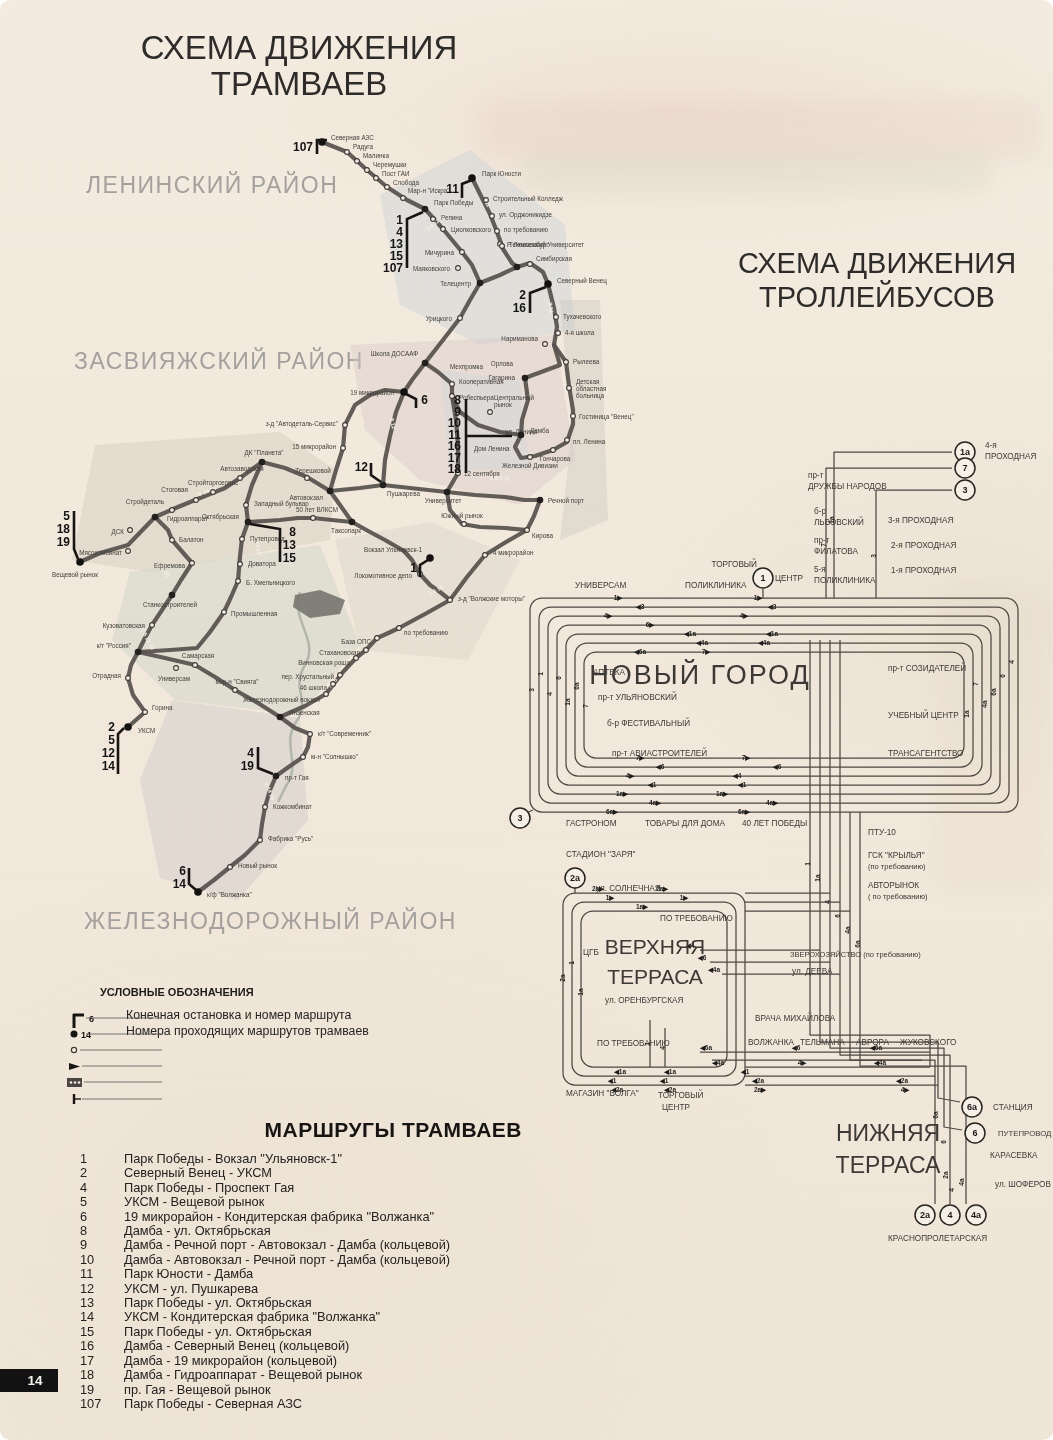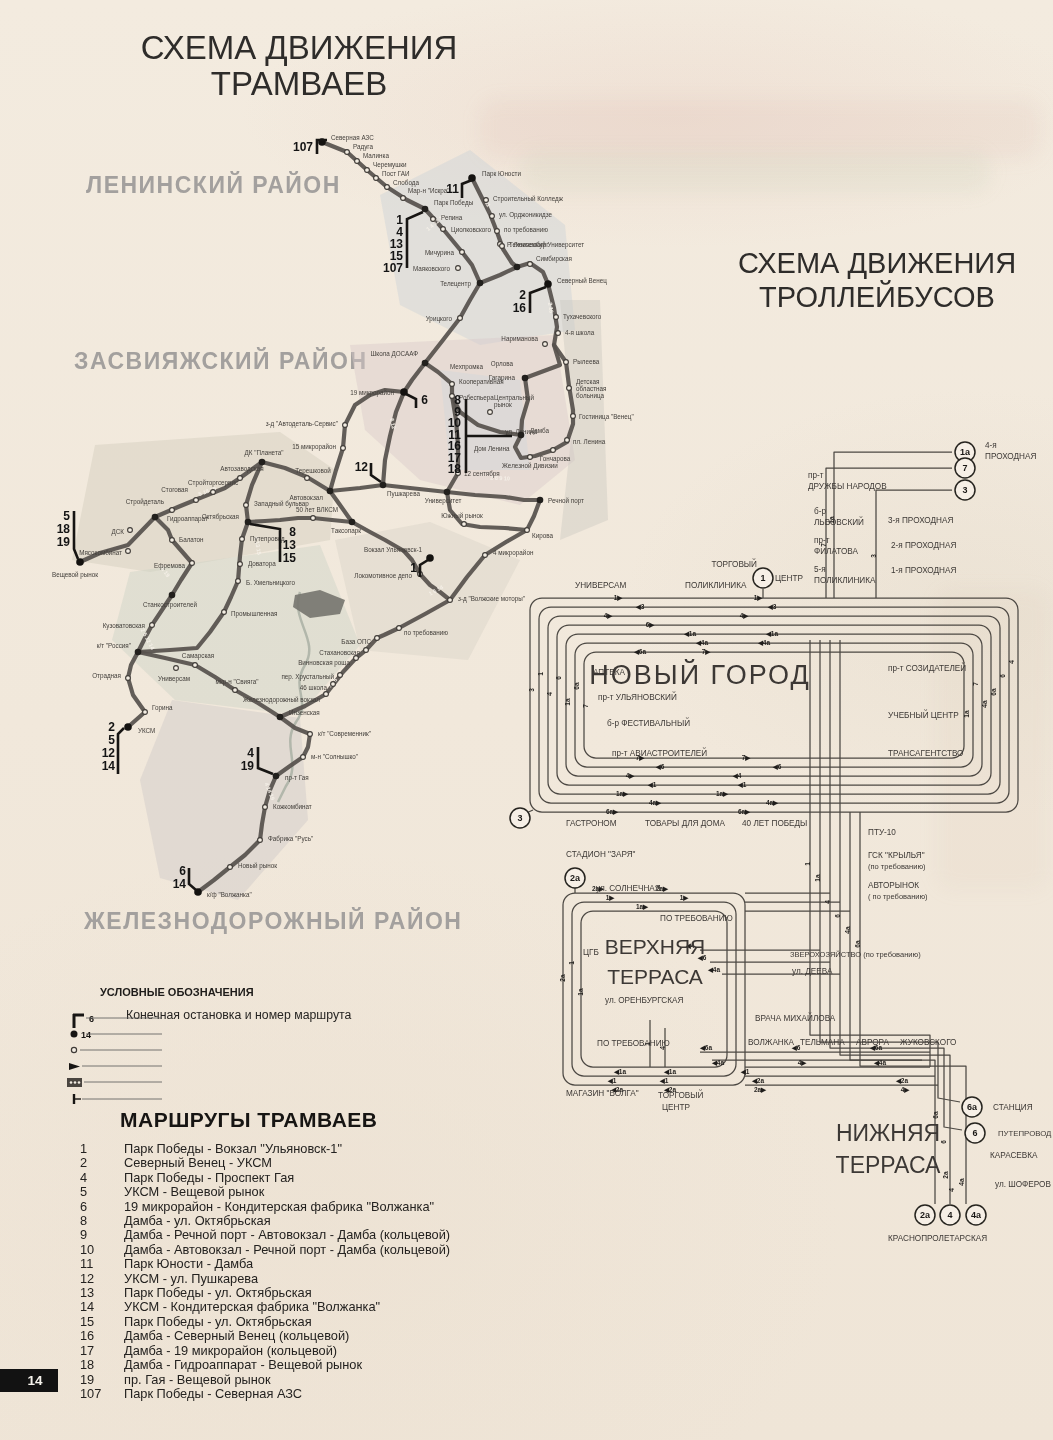--- a/index.html
+++ b/index.html
@@ -2,41 +2,41 @@
 <html><head>
 <meta charset="utf-8">
 <style>
   html,body{margin:0;padding:0;}
   body{font-family:"Liberation Sans",sans-serif;}
   .page{position:relative;width:1053px;height:1440px;overflow:hidden;
     background:
       radial-gradient(ellipse 620px 190px at 64% 8%, rgba(226,188,178,.22), transparent 70%),
       radial-gradient(ellipse 480px 300px at 92% 42%, rgba(208,198,178,.18), transparent 72%),
       radial-gradient(ellipse 700px 500px at 30% 85%, rgba(232,220,204,.35), transparent 75%),
-      linear-gradient(#f3ebdf,#efe5d7);}
+      linear-gradient(#f3ebdf,#efe5d7); border-radius: 10px;}
   .ghost{position:absolute;filter:blur(9px);border-radius:18px;}
   .g1{left:480px;top:100px;width:560px;height:58px;background:rgba(204,158,148,.10);}
   .g2{left:520px;top:152px;width:470px;height:40px;background:rgba(158,184,148,.10);}
   .g3{left:936px;top:590px;width:112px;height:300px;background:rgba(198,174,158,.08);}
   .title{position:absolute;color:#2e2c2a;text-align:center;}
   .tram-title{left:108px;top:30px;width:382px;font-size:33px;line-height:36px;}
   .trolley-title{left:700px;top:246px;width:354px;font-size:29px;line-height:34px;}
-  .district{position:absolute;font-weight:bold;color:#a3a09e;letter-spacing:1.5px;font-size:23px;}
+  .district{position:absolute;font-weight:normal;color:#a3a09e;letter-spacing:1.5px;font-size:23px;}
   .d1{left:86px;top:172px;}
   .d2{left:74px;top:348px;}
   .d3{left:84px;top:908px;}
   svg.map{position:absolute;left:0;top:0;}
   .legend{position:absolute;left:62px;top:986px;width:480px;}
   .legend h3{margin:0 0 0 38px;font-size:11px;color:#1d1b19;}
   .legend .lg-wrap{position:relative;margin-top:9px;min-height:100px;}
   .legend svg{position:absolute;left:2px;top:2px;}
   .legend ul{list-style:none;margin:7px;padding:0 0 0 57px;}
   .legend li{font-size:12.3px;line-height:16px;color:#262422;white-space:nowrap;}
   .routes{position:absolute;left:62px;top:1106px;width:460px;}
-  .routes h3{margin:2px 0 0 58px;font-size:21px;letter-spacing:.5px;color:#171513;}
+  .routes h3{margin:12px 0 0 58px;font-size:21px;letter-spacing:.5px;color:#171513;text-align:right;}
   .routes ol{list-style:none;margin:10px 0 0 0;padding:0;}
   .routes li{display:flex;font-size:12.8px;line-height:14.4px;color:#242220;}
   .routes .rn{width:30px;text-align:left;padding-left:18px;flex:none;}
   .routes .rt{padding-left:14px;white-space:nowrap;}
   .pagenum{position:absolute;left:0;top:1369px;width:46px;height:23px;background:#121212;
     color:#f5f2ec;font-weight:bold;font-size:13.5px;line-height:23px;text-align:center;
     padding-left:12px;box-sizing:content-box;}
 </style>
 </head>
 <body>
@@ -570,20 +570,21 @@
           <line x1="22" y1="9" x2="98" y2="9"></line>
             <line x1="22" y1="25" x2="98" y2="25"></line>
           <line x1="16" y1="41" x2="98" y2="41"></line>
             <line x1="18" y1="57" x2="98" y2="57"></line>
           <line x1="20" y1="73" x2="98" y2="73"></line>
             <line x1="18" y1="90" x2="98" y2="90"></line>
         </g>
       </svg>
       <ul id="legend-list">
           <li>Конечная остановка и номер маршрута</li>
+          <li>Номера проходящих маршрутов трамваев</li>
         </ul>
     </div>
   </div>
 
   <div class="routes">
     <h3>МАРШРУГЫ ТРАМВАЕВ</h3>
     <ol id="routes-list">
         <li>
           <span class="rn">1</span>
           <span class="rt">Парк Победы - Вокзал "Ульяновск-1"</span>

